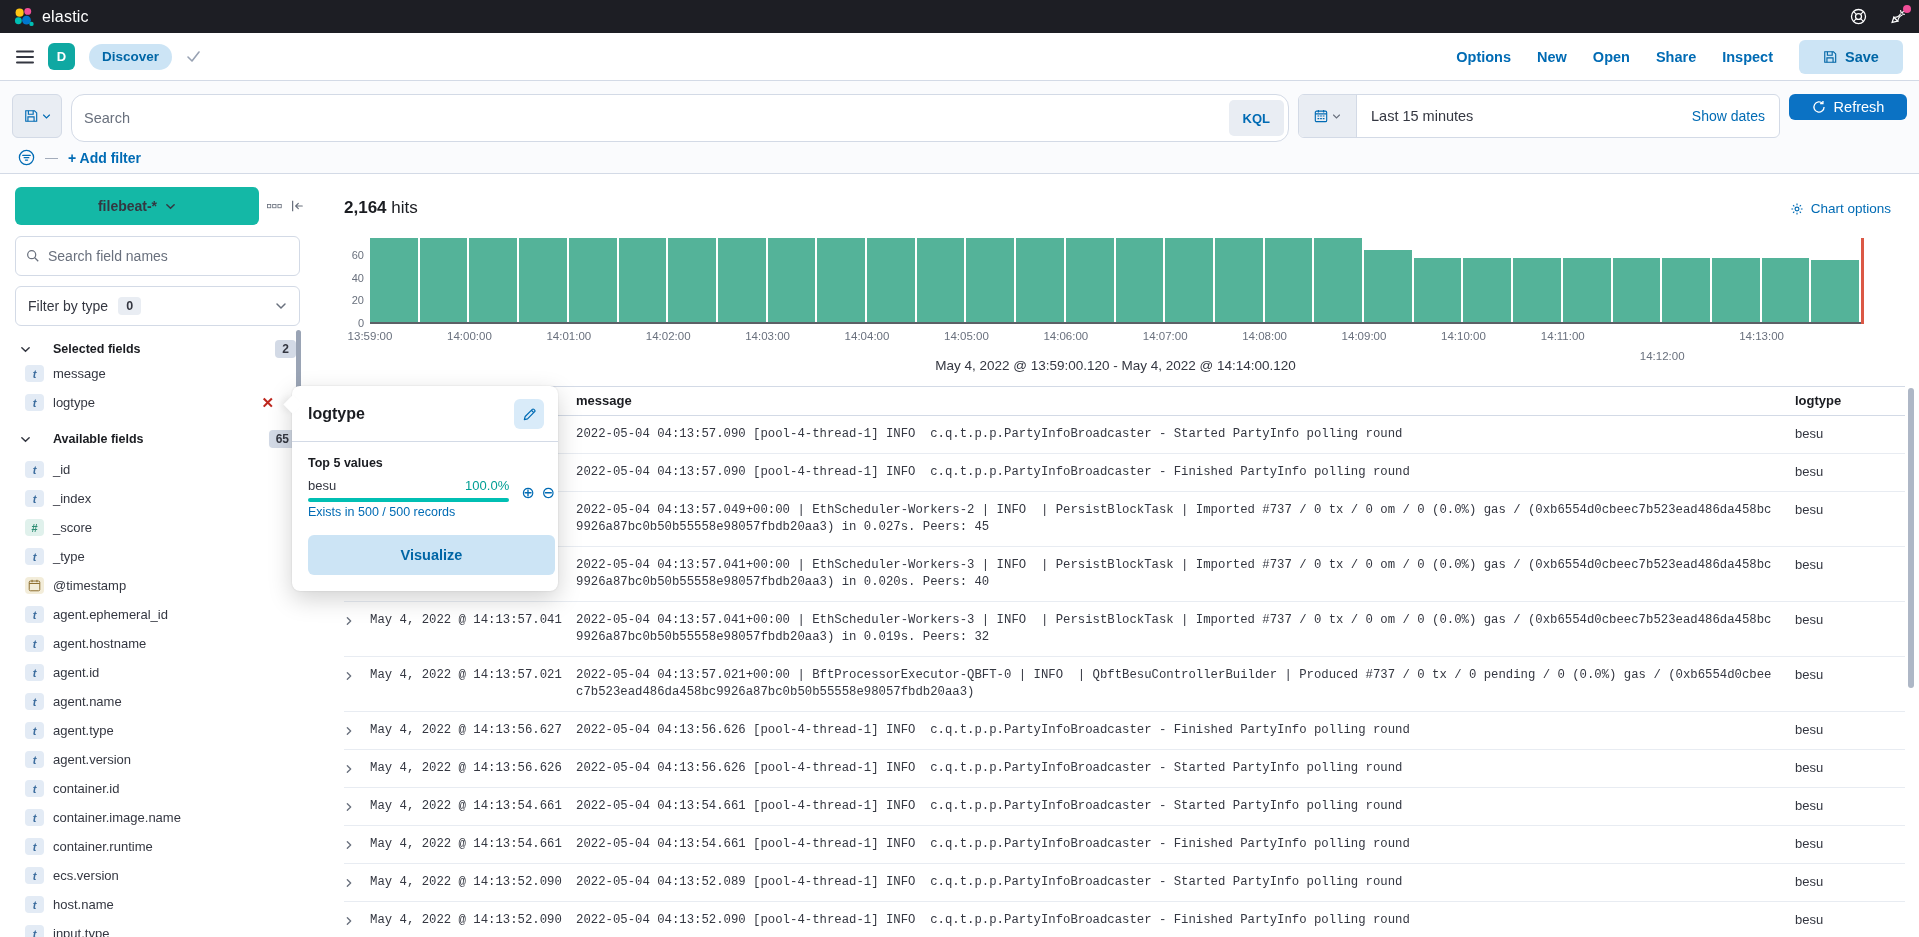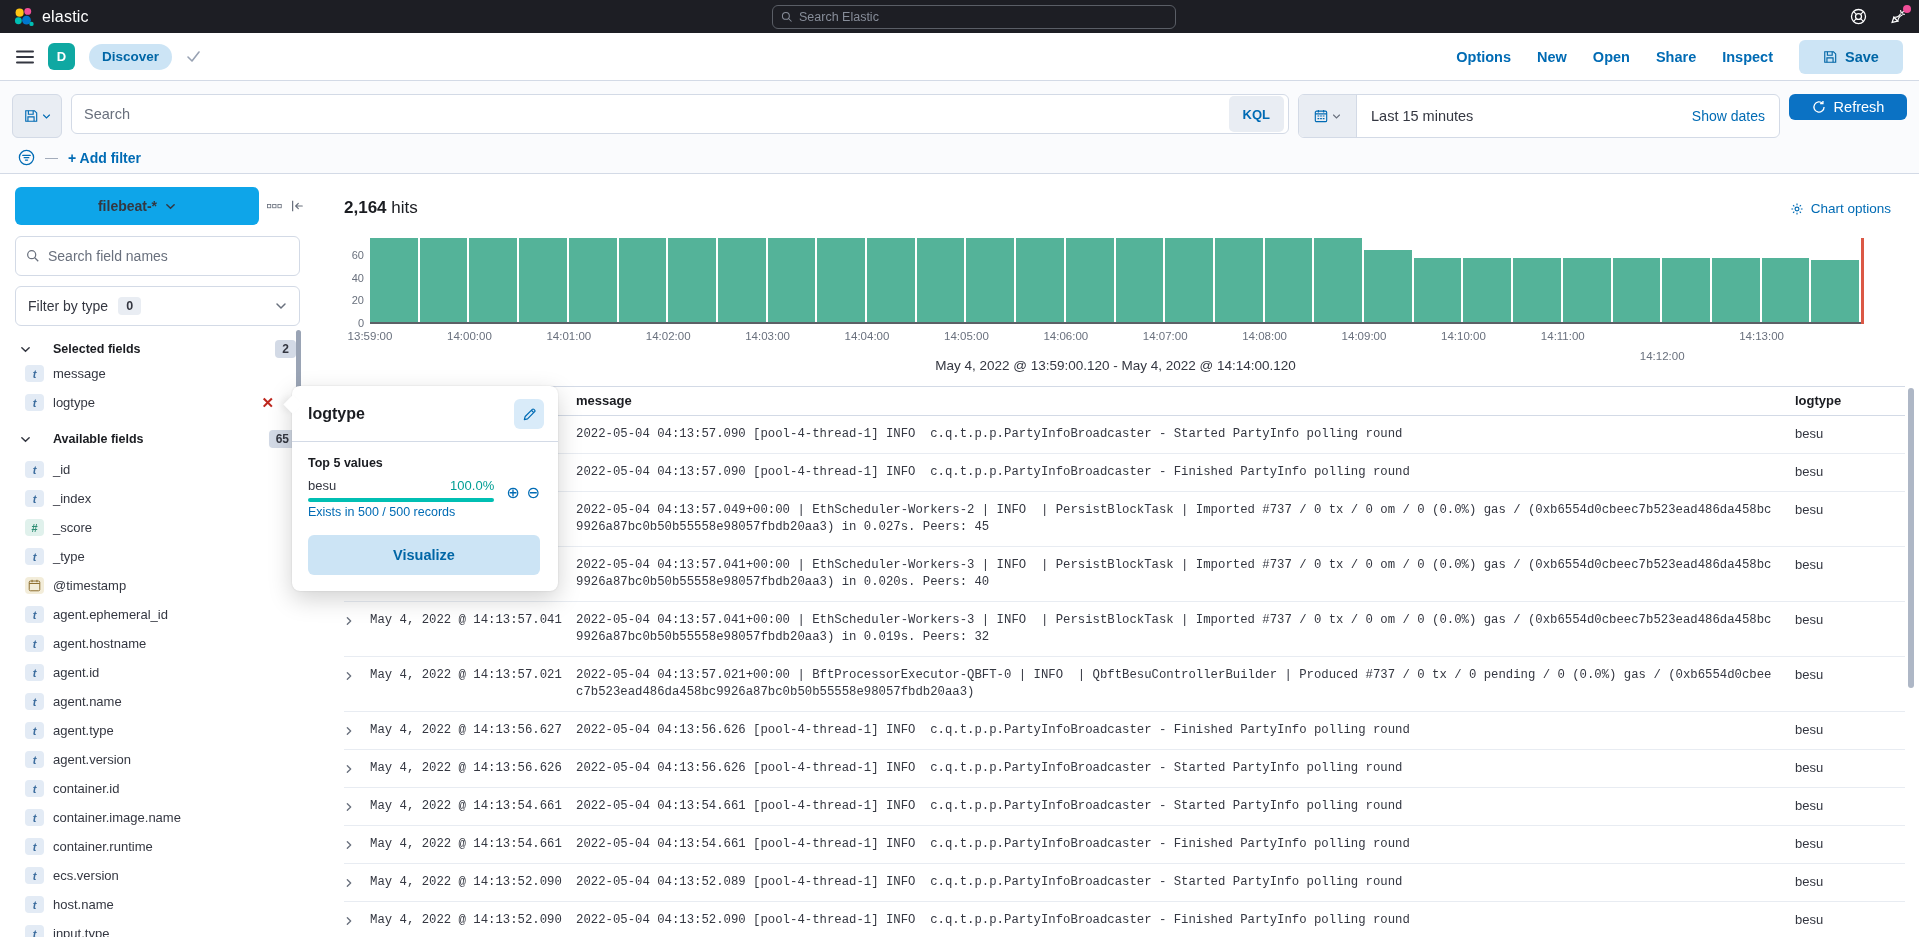--- a/index.html
+++ b/index.html
@@ -39,21 +39,21 @@
     background:#cce4f5; color:#0066a6; font-size:14.5px; font-weight:bold;
     display:flex; align-items:center; justify-content:center; gap:8px; cursor:pointer;
     font-family:"Liberation Sans",sans-serif; }
 
   
   #querybar { position:absolute; left:0; top:81px; width:100%; height:93px; background:#fafbfd;
     border-bottom:1px solid #d3dae6; }
   .qrow { position:absolute; left:12px; right:12px; top:13px; height:44px; display:flex; gap:9px; }
   .saved-query-btn { width:50px; height:44px; background:#e9edf3; border:1px solid #d3dae6;
     border-radius:6px; display:flex; align-items:center; justify-content:center; gap:4px; cursor:pointer; color:#006bb4; }
-  .search-box { flex:1; height:40px; background:#fff; border:1px solid #d3dae6; border-radius:6px;
+  .search-box { flex:1; height:48px; background:#fff; border:1px solid #d3dae6; border-radius:13px;
     display:flex; align-items:center; overflow:hidden; }
   .search-box input { flex:1; border:none; outline:none; font-size:14.5px; padding:0 12px;
     color:#343741; font-family:"Liberation Sans",sans-serif; background:transparent; }
   .search-box input::placeholder { color:#69707d; }
   .kql-badge { height:36px; margin:4px; padding:0 14px; background:#e9edf3; border-radius:5px;
     color:#006bb4; font-size:13px; font-weight:bold; display:flex; align-items:center; cursor:pointer; }
   .datepicker { width:482px; height:44px; background:#fff; border:1px solid #d3dae6; border-radius:6px;
     display:flex; align-items:center; overflow:hidden; }
   .dp-accessory { width:58px; height:100%; background:#e9edf3; border-right:1px solid #d3dae6;
     display:flex; align-items:center; justify-content:center; gap:4px; cursor:pointer; color:#006bb4; }
@@ -62,21 +62,21 @@
   .refresh-btn { width:118px; height:26px; border:none; border-radius:6px; background:#0b72c4; color:#fff;
     font-size:14.5px; display:flex; align-items:center; justify-content:center; gap:8px; cursor:pointer;
     font-family:"Liberation Sans",sans-serif; }
   .frow { position:absolute; left:18px; top:68px; display:flex; align-items:center; gap:10px; }
   .filter-dash { color:#98a2b3; font-size:13px; }
   .add-filter { color:#006bb4; font-size:14px; font-weight:bold; cursor:pointer; }
 
   
   #sidebar { position:absolute; left:0; top:174px; width:312px; bottom:0; background:#fff; overflow:hidden; }
   .index-row { position:absolute; left:15px; top:13px; right:8px; display:flex; align-items:center; }
-  .index-pill { width:258px; height:38px; background:#0ea5e9; border-radius:6px; display:flex;
+  .index-pill { width:258px; height:38px; background:#14b8a6; border-radius:6px; display:flex;
     align-items:center; justify-content:center; gap:8px; font-weight:bold; font-size:14px; color:#343741; cursor:pointer; }
   .side-iconbtn { margin-left:8px; color:#69707d; cursor:pointer; }
   .field-search { position:absolute; left:15px; top:62px; width:285px; height:40px; background:#fff;
     border:1px solid #d3dae6; border-radius:6px; display:flex; align-items:center; padding:0 10px; gap:8px; }
   .field-search input { flex:1; border:none; outline:none; font-size:14px; color:#343741;
     font-family:"Liberation Sans",sans-serif; background:transparent; }
   .field-search input::placeholder { color:#69707d; }
   .filter-type { position:absolute; left:15px; top:112px; width:285px; height:40px; background:#fff;
     border:1px solid #d3dae6; border-radius:6px; display:flex; align-items:center; padding:0 12px; gap:10px;
     font-size:14px; cursor:pointer; }
@@ -128,21 +128,21 @@
   
   #popover { position:absolute; left:292px; top:386px; width:266px; background:#fff; border-radius:8px;
     box-shadow:0 8px 24px rgba(0,0,0,.18), 0 0 2px rgba(0,0,0,.12); z-index:20; }
   .pop-arrow { position:absolute; left:-6px; top:12px; width:13px; height:13px; background:#fff;
     transform:rotate(45deg); box-shadow:-3px 3px 6px rgba(0,0,0,.06); }
   .pop-head { display:flex; align-items:center; padding:13px 14px 12px 16px; }
   .pop-title { font-size:16px; font-weight:bold; color:#1a1c21; }
   .pencil-btn { margin-left:auto; width:30px; height:30px; border:none; border-radius:6px; background:#d9ebf9;
     display:flex; align-items:center; justify-content:center; cursor:pointer; color:#006bb4; }
   .pop-divider { height:1px; background:#d3dae6; }
-  .pop-body { padding:14px 18px 16px 16px; }
+  .pop-body { padding:14px 3px 16px 16px; }
   .tv-label { font-size:12.5px; font-weight:bold; color:#1a1c21; }
   .tv-flex { display:flex; align-items:flex-end; margin-top:8px; }
   .tv-main { flex:1; }
   .tv-valrow { display:flex; align-items:baseline; }
   .tv-value { font-size:13px; color:#343741; }
   .tv-pct { margin-left:auto; font-size:13px; color:#009e94; }
   .tv-bar { margin-top:5px; height:4px; border-radius:2px; background:#00bfb3; }
   .tv-icons { display:flex; gap:7px; padding-left:12px; padding-bottom:1px; }
   .circle-btn { color:#006bb4; font-size:16px; line-height:16px; cursor:pointer; background:none; border:none; padding:0;
     font-family:"DejaVu Sans", sans-serif; }
@@ -161,29 +161,20 @@
         <svg width="20" height="20" viewBox="0 0 32 32">
           <circle cx="9" cy="9" r="6.5" fill="#fec514"></circle>
           <circle cx="22" cy="7" r="5.5" fill="#f04e98"></circle>
           <circle cx="7" cy="22" r="5.5" fill="#00bfb3"></circle>
           <circle cx="20" cy="21" r="7" fill="#0077cc"></circle>
           <circle cx="28" cy="27" r="3.5" fill="#00bfb3"></circle>
         </svg>
       </span>
       <span class="brand-text">elastic</span>
     </div>
-    <div id="topsearch">
-      <span>
-        <svg width="12" height="12" viewBox="0 0 16 16">
-            <circle cx="6.5" cy="6.5" r="4.6" fill="none" stroke="#878d99" stroke-width="1.4"></circle>
-            <path d="M10 10l4 4" stroke="#878d99" stroke-width="1.4"></path>
-          </svg>
-      </span>
-      <input placeholder="Search Elastic" style="">
-    </div>
     <div class="topbar-right">
       <span class="topbar-iconbtn">
         <svg width="17" height="17" viewBox="0 0 16 16">
             <circle cx="8" cy="8" r="6.6" fill="none" stroke="#fff" stroke-width="1.2"></circle>
             <circle cx="8" cy="8" r="2.8" fill="none" stroke="#fff" stroke-width="1.2"></circle>
             <path d="M3.4 3.4l2.6 2.6M12.6 3.4l-2.6 2.6M3.4 12.6l2.6-2.6M12.6 12.6l-2.6-2.6" stroke="#fff" stroke-width="1"></path>
           </svg>
       </span>
       <span class="topbar-iconbtn">
         <svg width="17" height="17" viewBox="0 0 16 16">

